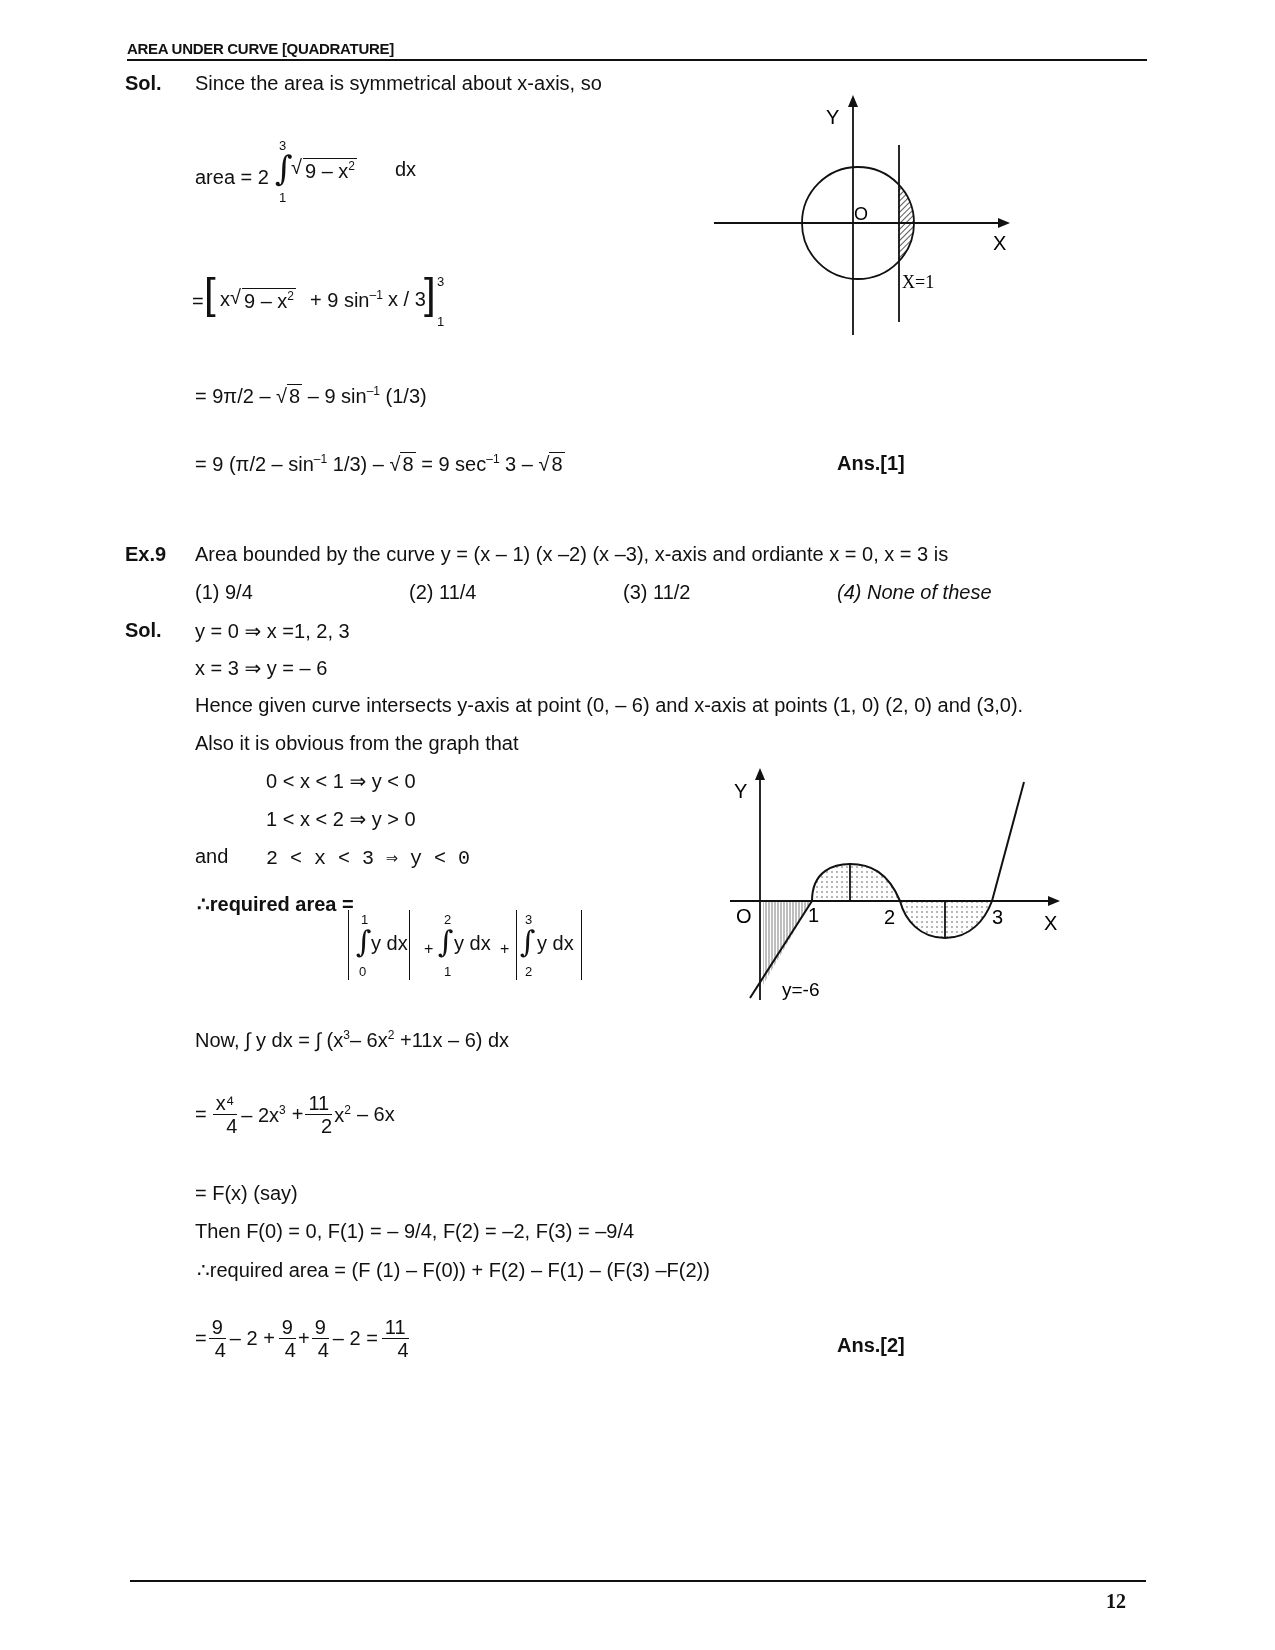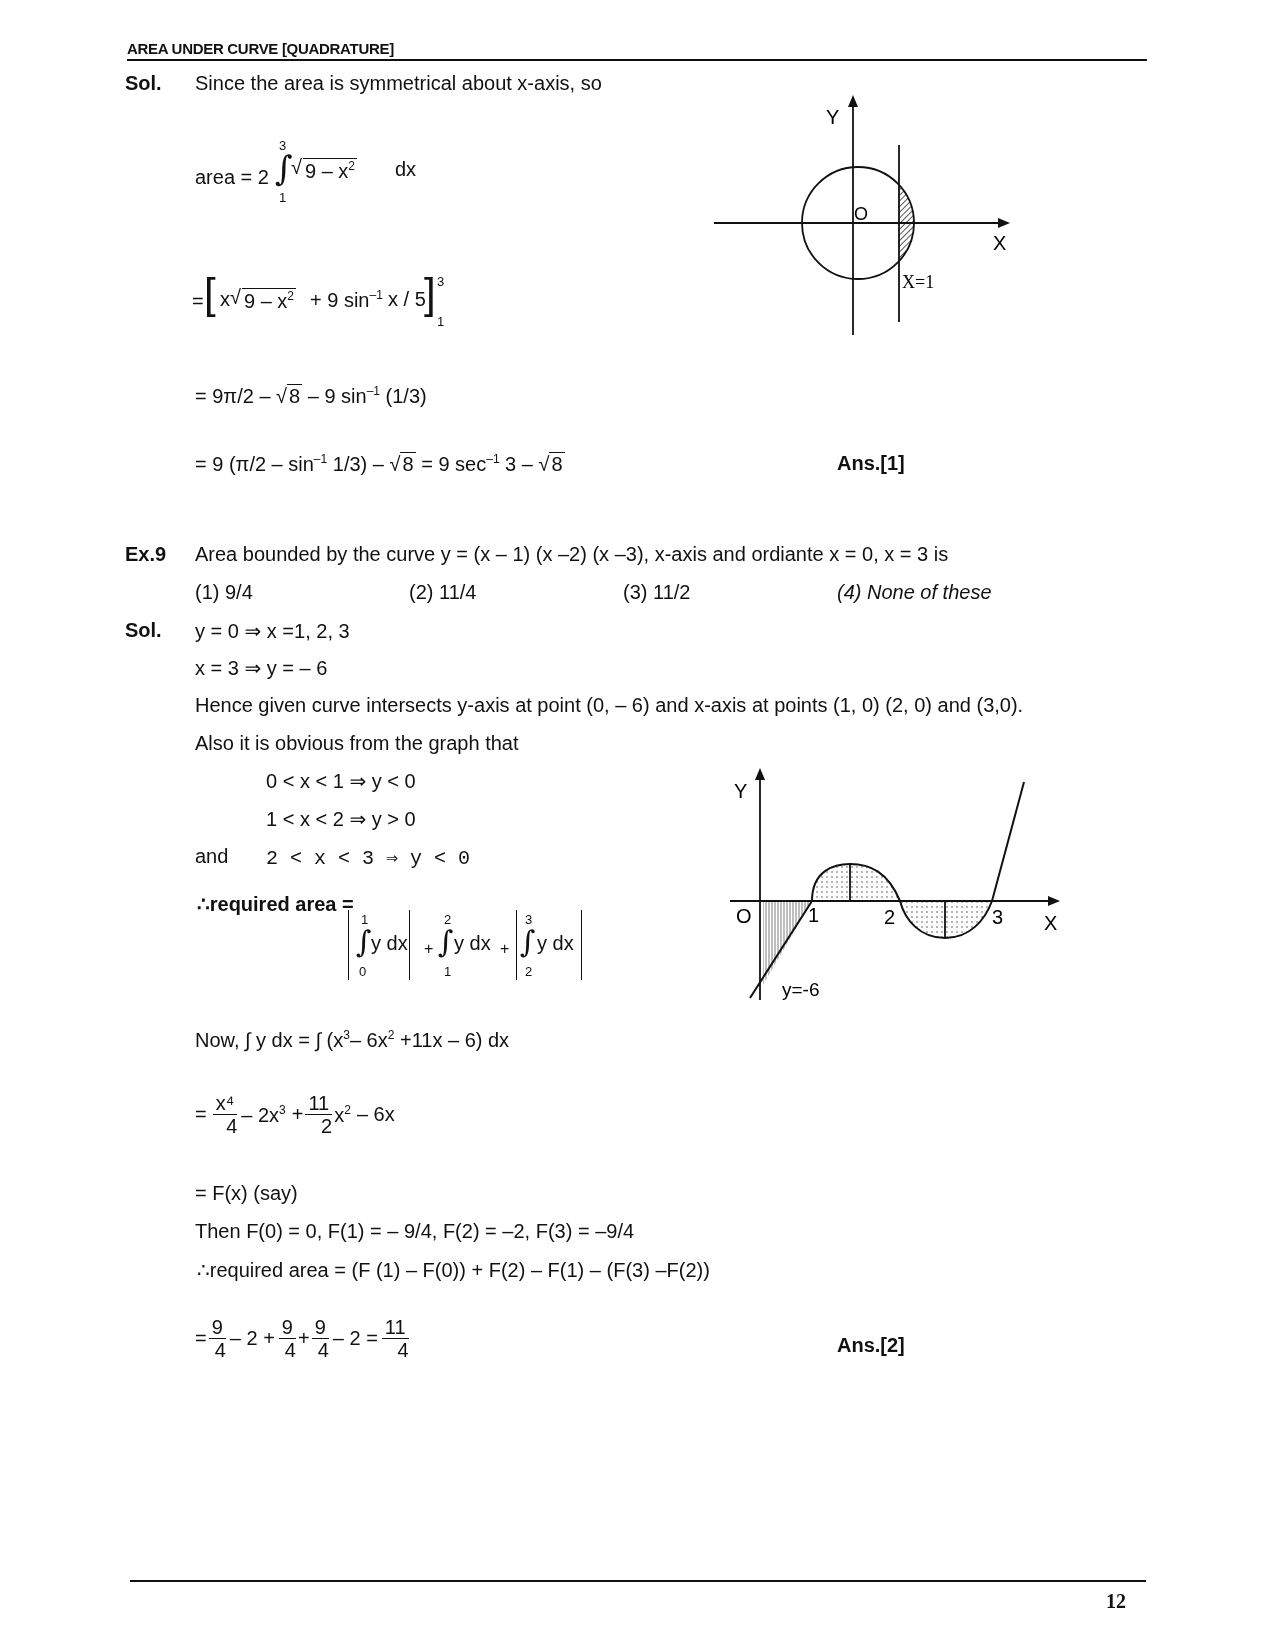--- a/index.html
+++ b/index.html
@@ -39,21 +39,21 @@
   <span class="abs t" style="left:168px; top:20px;margin-left:32px;">dx</span>
 </div>
 
 <div class="abs" style="left:192px; top:268px; width:300px; height:60px;">
   <span class="abs t" style="left:0; top:22px;">=</span>
   <span class="abs" style="left:12px; top:2px; font-size:42px; font-weight:100;">[</span>
   <span class="abs t" style="left:28px; top:20px;">x</span>
   <span class="abs t" style="left:38px; top:18px;">√</span>
   <span class="abs t sqrt" style="left:50px; top:20px;"><span>9 – x</span><sup>2</sup></span>
   <span class="abs t" style="left:118px; top:20px;"><span>+ 9 sin</span><sup>–1</sup></span>
-  <span class="abs t" style="left:196px; top:20px;">x / 5</span>
+  <span class="abs t" style="left:196px; top:20px;">x / 3</span>
   <span class="abs" style="left:232px; top:2px; font-size:42px; font-weight:100;">]</span>
   <span class="abs sm" style="left:245px; top:6px;">3</span>
   <span class="abs sm" style="left:245px; top:46px;">1</span>
 </div>
 
 <div class="abs t" style="left:195px; top:384px;">
   <span>= 9π/2 – </span>√<span class="sqrt">8</span><span> – 9 sin</span><sup>–1</sup><span> (1/3)</span>
 </div>
 
 <div class="abs t" style="left:195px; top:452px;">

